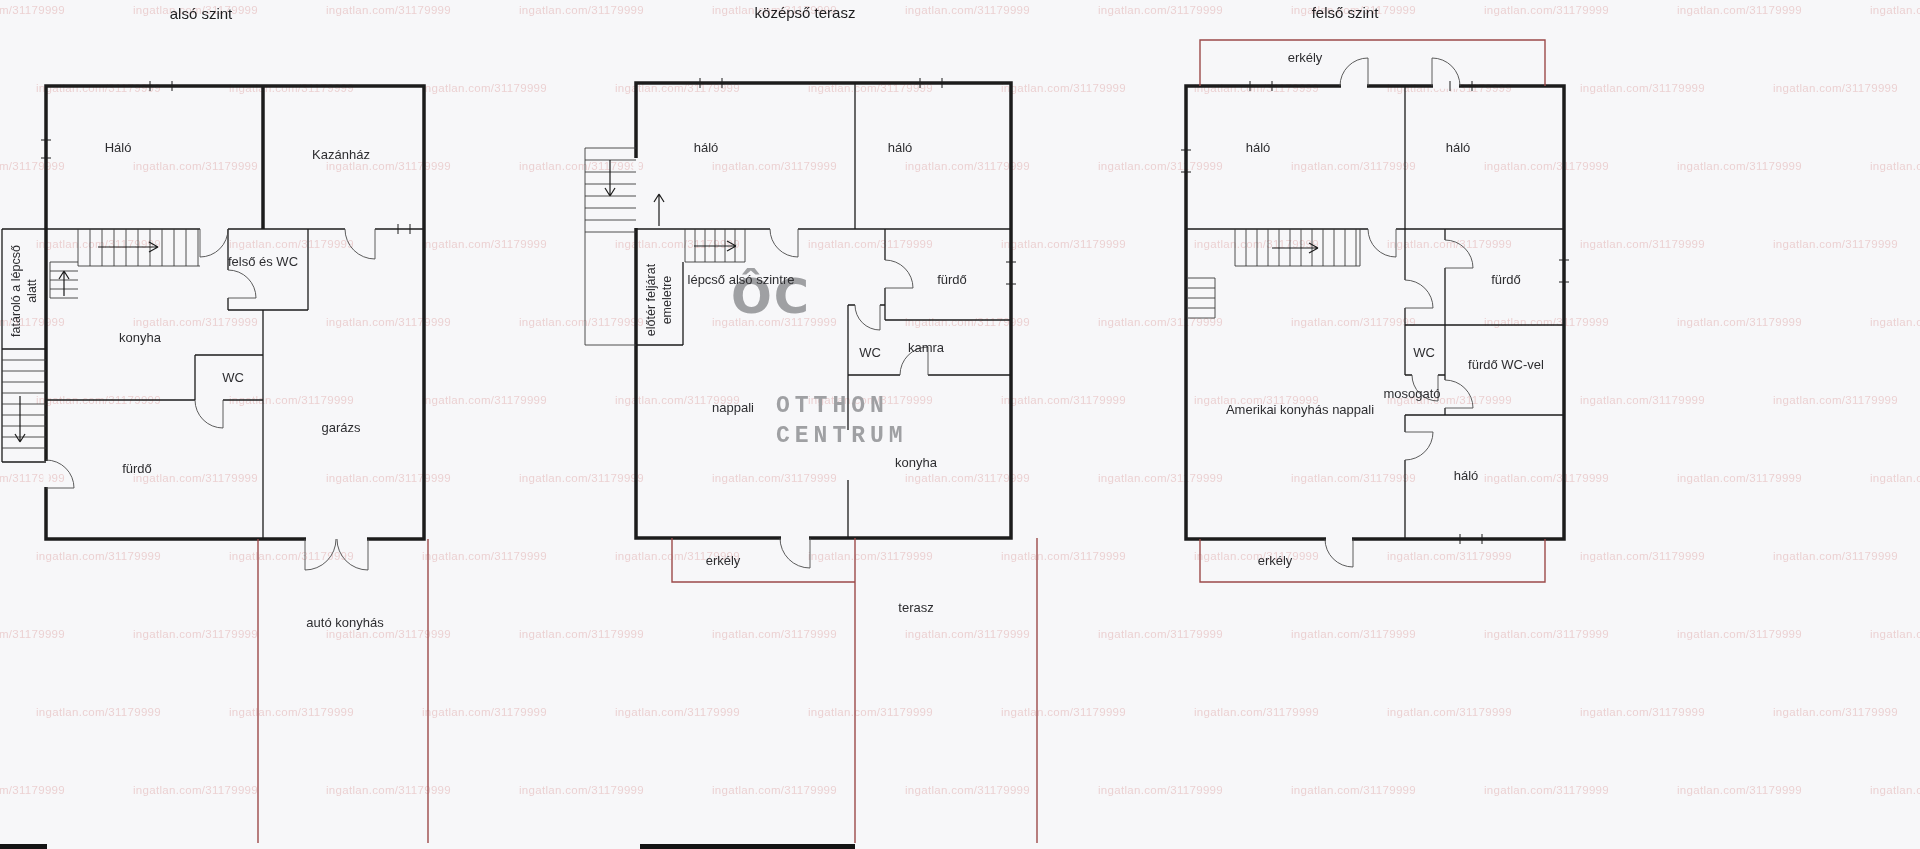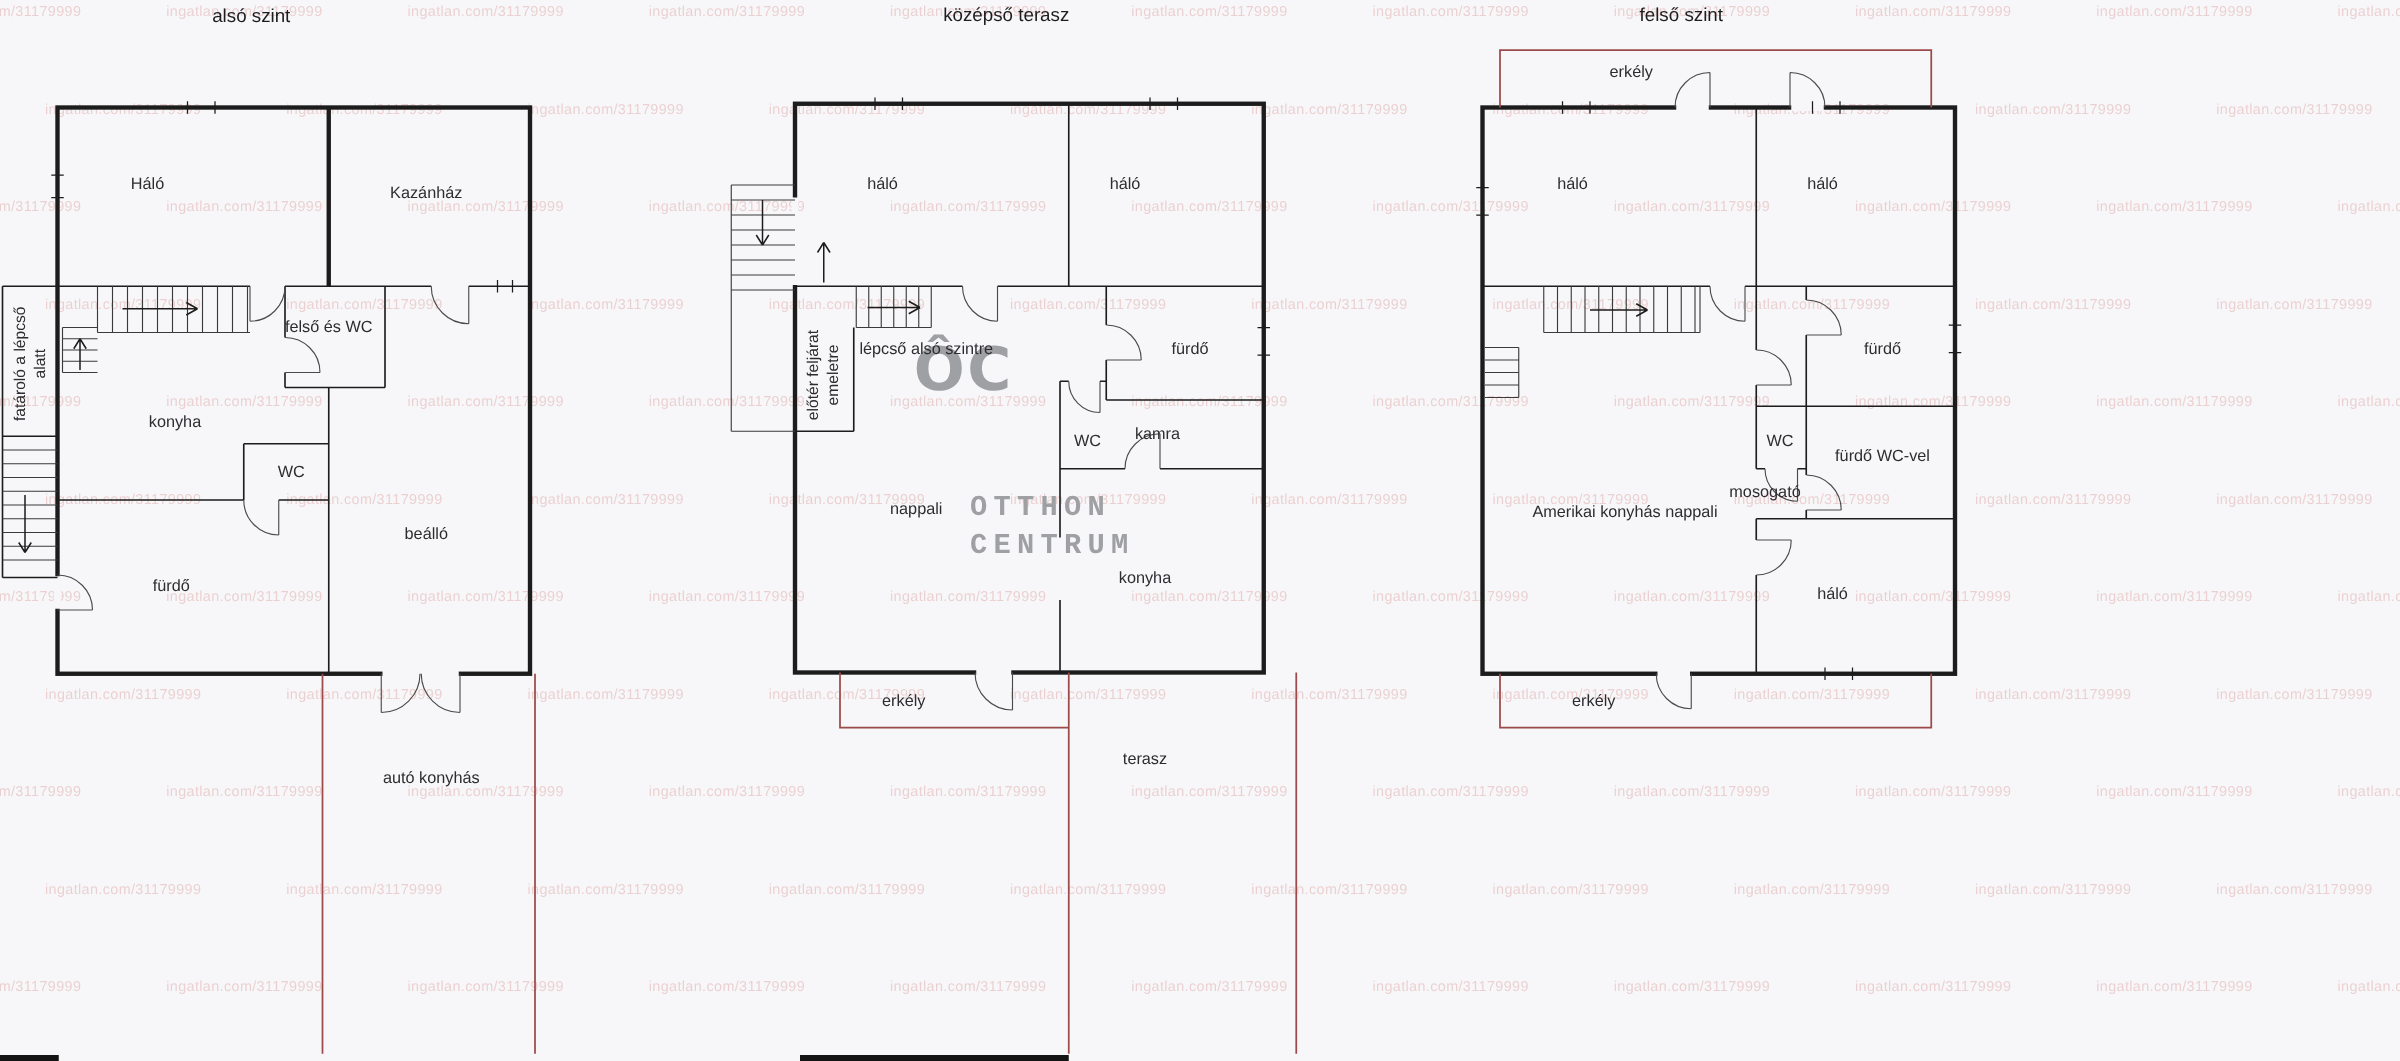--- a/index.html
+++ b/index.html
@@ -272,21 +272,21 @@
   <div class="lvl-title" style="left:201px;top:13px">alsó szint</div>
   <div class="lvl-title" style="left:805px;top:12px">középső terasz</div>
   <div class="lvl-title" style="left:1345px;top:12px">felső szint</div>
 
   <div class="room" style="left:118px;top:148px">Háló</div>
   <div class="room" style="left:341px;top:155px">Kazánház</div>
   <div class="room wrap" style="left:263px;top:262px">felső és WC</div>
   <div class="room vert" style="left:24px;top:291px">fatároló a lépcső alatt</div>
   <div class="room" style="left:140px;top:338px">konyha</div>
   <div class="room" style="left:233px;top:378px">WC</div>
-  <div class="room" style="left:341px;top:428px">beálló</div>
+  <div class="room" style="left:341px;top:428px">garázs</div>
   <div class="room" style="left:137px;top:469px">fürdő</div>
   <div class="room" style="left:345px;top:623px">autó konyhás</div>
 
   <div class="room" style="left:706px;top:148px">háló</div>
   <div class="room" style="left:900px;top:148px">háló</div>
   <div class="room" style="left:741px;top:280px">lépcső alsó szintre</div>
   <div class="room vert" style="left:659px;top:300px">előtér feljárat emeletre</div>
   <div class="room" style="left:952px;top:280px">fürdő</div>
   <div class="room" style="left:870px;top:353px">WC</div>
   <div class="room" style="left:926px;top:348px">kamra</div>

